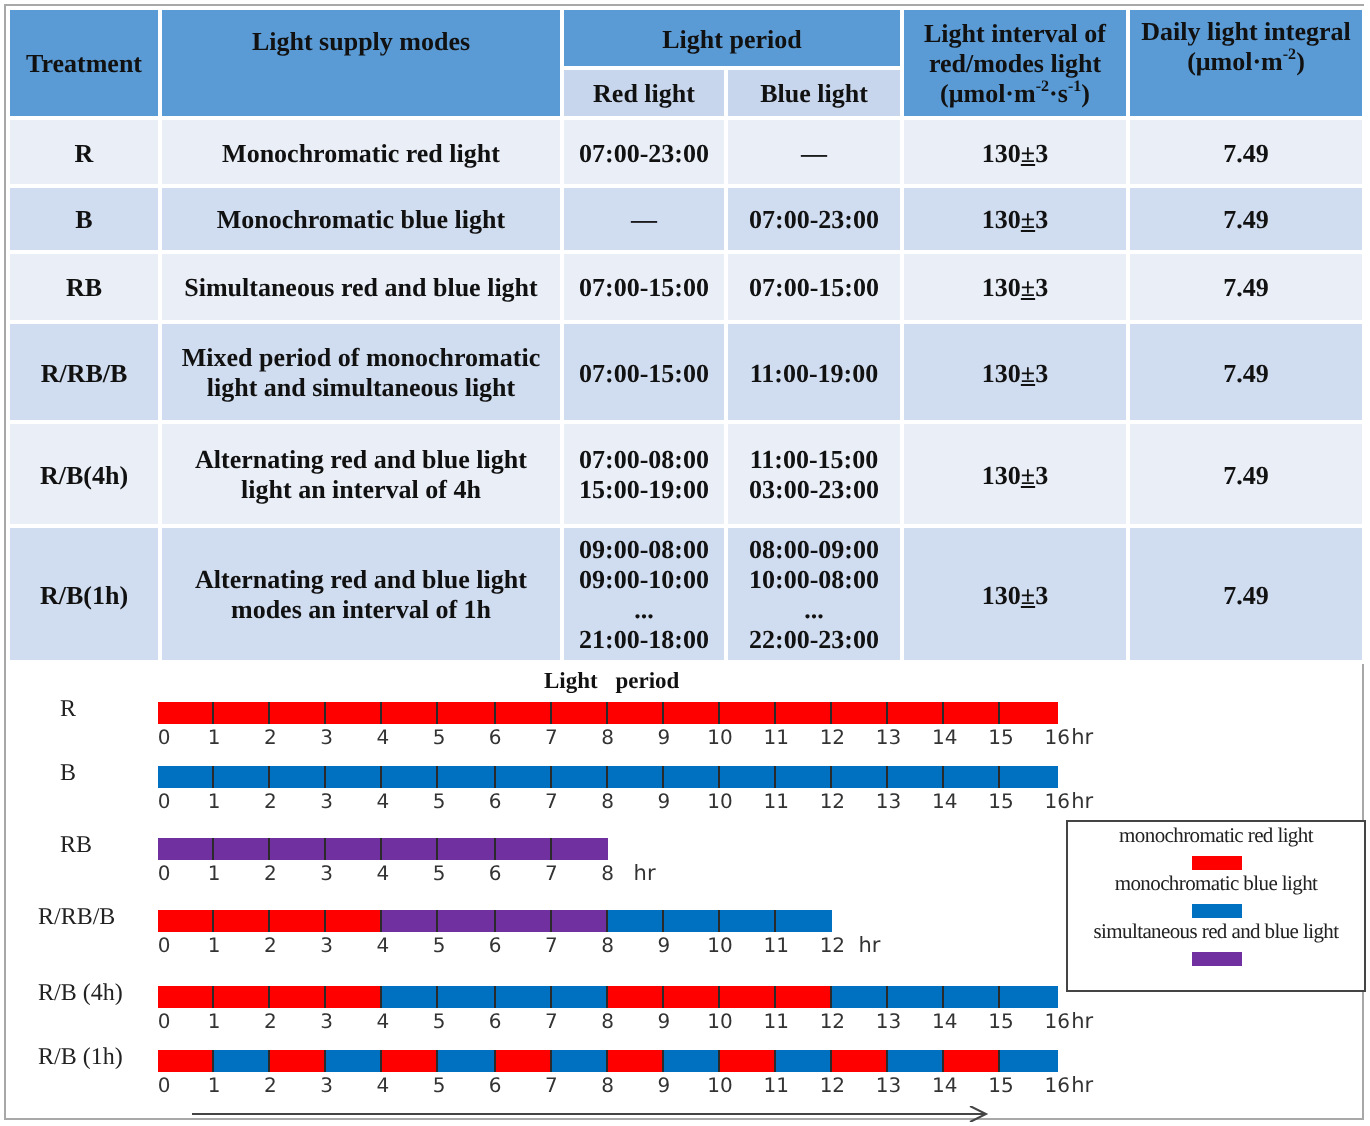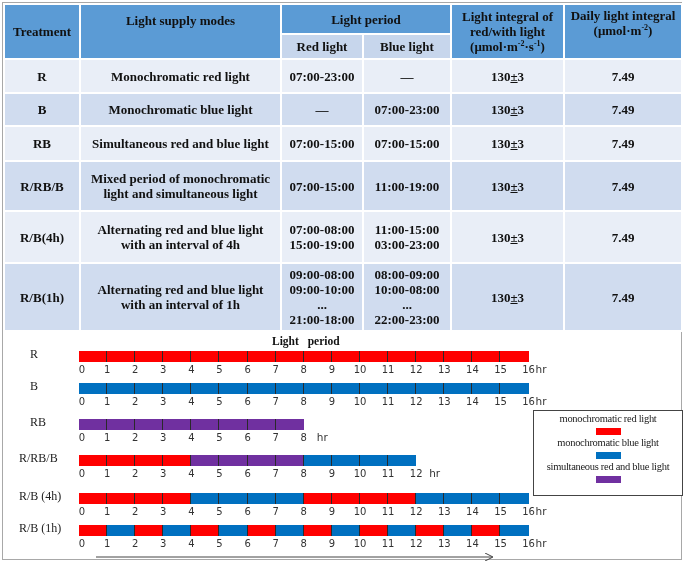--- a/index.html
+++ b/index.html
@@ -40,22 +40,22 @@
       <col style="width:88px">
       <col style="width:113px">
       <col style="width:118px">
   </colgroup>
   <tbody>
       <tr style="height:30px">
     <th class="h" rowspan="2"><span>Treatment</span></th>
     <th class="h" rowspan="2" style="vertical-align:top;padding-top:8px"><span>Light supply modes</span></th>
     <th class="h" colspan="2"><span>Light period</span></th>
     <th class="h" rowspan="2">
-      <div>Light integral of</div>
-      <div>red/with light</div>
+      <div>Light interval of</div>
+      <div>red/modes light</div>
       <div><span>(μmol·m</span><span class="sup">-2</span><span>·s</span><span class="sup">-1</span><span>)</span></div>
     </th>
     <th class="h" rowspan="2" style="vertical-align:top;padding-top:3px">
       <div>Daily light integral</div>
       <div><span>(μmol·m</span><span class="sup">-2</span><span>)</span></div>
     </th>
   </tr>
   <tr style="height:25px">
     <th class="sub"><span>Red light</span></th>
     <th class="sub"><span>Blue light</span></th>
@@ -92,38 +92,38 @@
         </td>
     <td>07:00-15:00</td>
     <td>11:00-19:00</td>
     <td><span>130</span><span class="pm">±</span><span>3</span></td>
     <td>7.49</td>
   </tr>
   <tr class="odd" style="height:52px">
     <td>R/B(4h)</td>
     <td>
           <div>Alternating red and blue light</div>
-          <div>with an interval of 4h</div>
+          <div>light an interval of 4h</div>
         </td>
     <td>
           <div>07:00-08:00</div>
           <div>15:00-19:00</div>
         </td>
     <td>
           <div>11:00-15:00</div>
           <div>03:00-23:00</div>
         </td>
     <td><span>130</span><span class="pm">±</span><span>3</span></td>
     <td>7.49</td>
   </tr>
   <tr class="even" style="height:68px">
     <td>R/B(1h)</td>
     <td>
           <div>Alternating red and blue light</div>
-          <div>with an interval of 1h</div>
+          <div>modes an interval of 1h</div>
         </td>
     <td>
           <div>09:00-08:00</div>
           <div>09:00-10:00</div>
           <div>...</div>
           <div>21:00-18:00</div>
         </td>
     <td>
           <div>08:00-09:00</div>
           <div>10:00-08:00</div>

